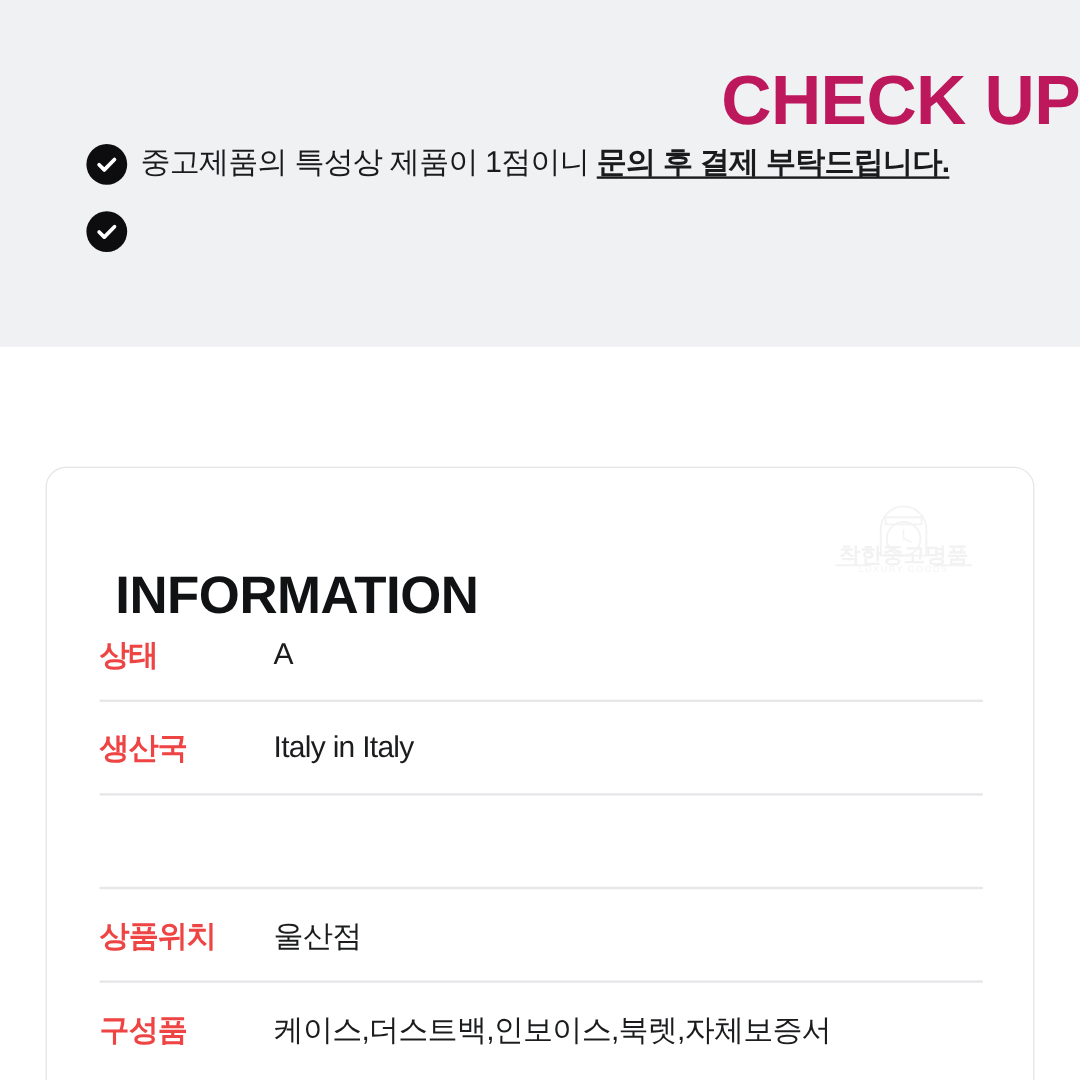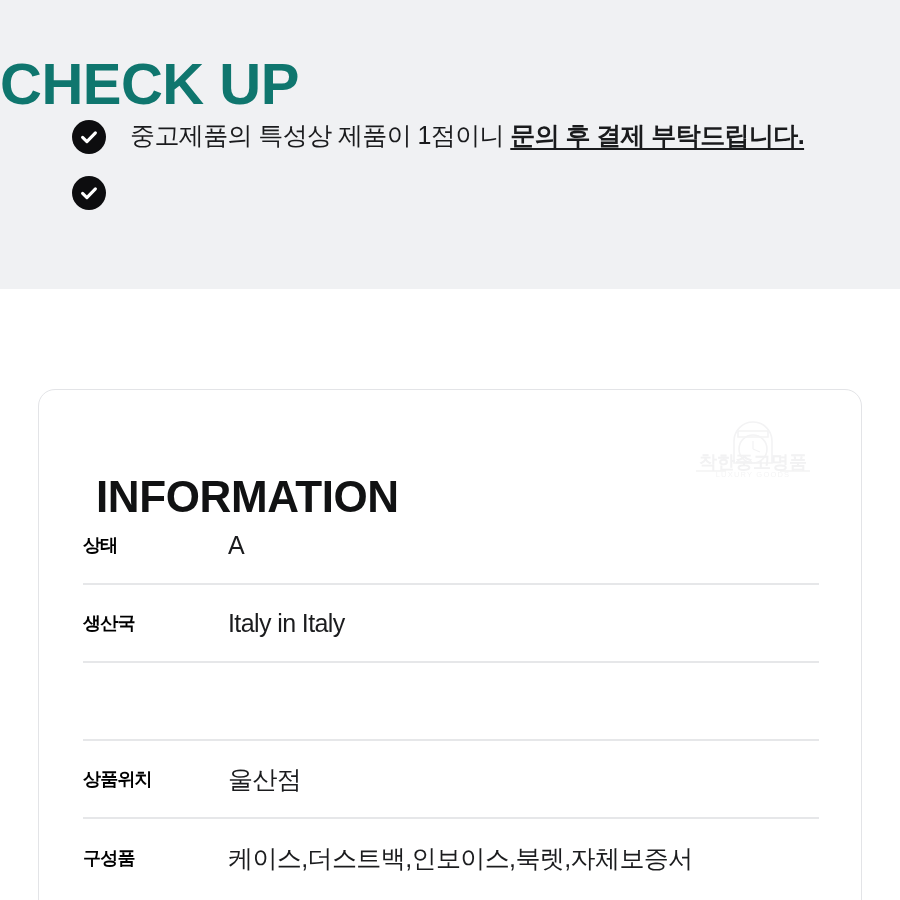--- a/index.html
+++ b/index.html
@@ -30,25 +30,25 @@
     height: 289px;
     background: #f0f1f3;
     box-sizing: border-box;
   }
 
   .checkup-title {
     position: absolute;
     left: 0;
     top: 16px;
     width: 900px;
-    text-align: left;
+    text-align: right;
     font-size: 58px;
     font-weight: 900;
     letter-spacing: -0.5px;
-    color: #0f766e;
+    color: #be185d;
     line-height: 1;
     font-stretch: condensed;
   }
 
   .checkup-list {
     position: absolute;
     left: 72px;
     top: 118px;
     width: 800px;
   }
@@ -68,21 +68,21 @@
     position: relative;
     margin-top: 2px;
   }
   .check-icon svg {
     position: absolute;
     left: 7px;
     top: 7px;
   }
 
   .checkup-text {
-    margin-left: 24px;
+    margin-left: 11px;
     font-size: 25px;
     line-height: 34px;
     color: #1a1b1d;
     font-weight: 500;
     white-space: nowrap;
     letter-spacing: -0.6px;
   }
   .checkup-text .em {
     font-weight: 800;
     text-decoration: underline;
@@ -138,23 +138,23 @@
     height: 78px;
     border-bottom: 2px solid #e6e7e9;
     box-sizing: border-box;
   }
   .info-row:last-child {
     border-bottom: none;
   }
 
   .info-label {
     flex: 0 0 145px;
-    font-size: 18px;
+    font-size: 25px;
     font-weight: 800;
-    color: #000000;
+    color: #ef4444;
     letter-spacing: -0.8px;
   }
 
   .info-value {
     flex: 1 1 auto;
     font-size: 25px;
     font-weight: 400;
     color: #1b1c1e;
     letter-spacing: -0.6px;
     white-space: nowrap;

